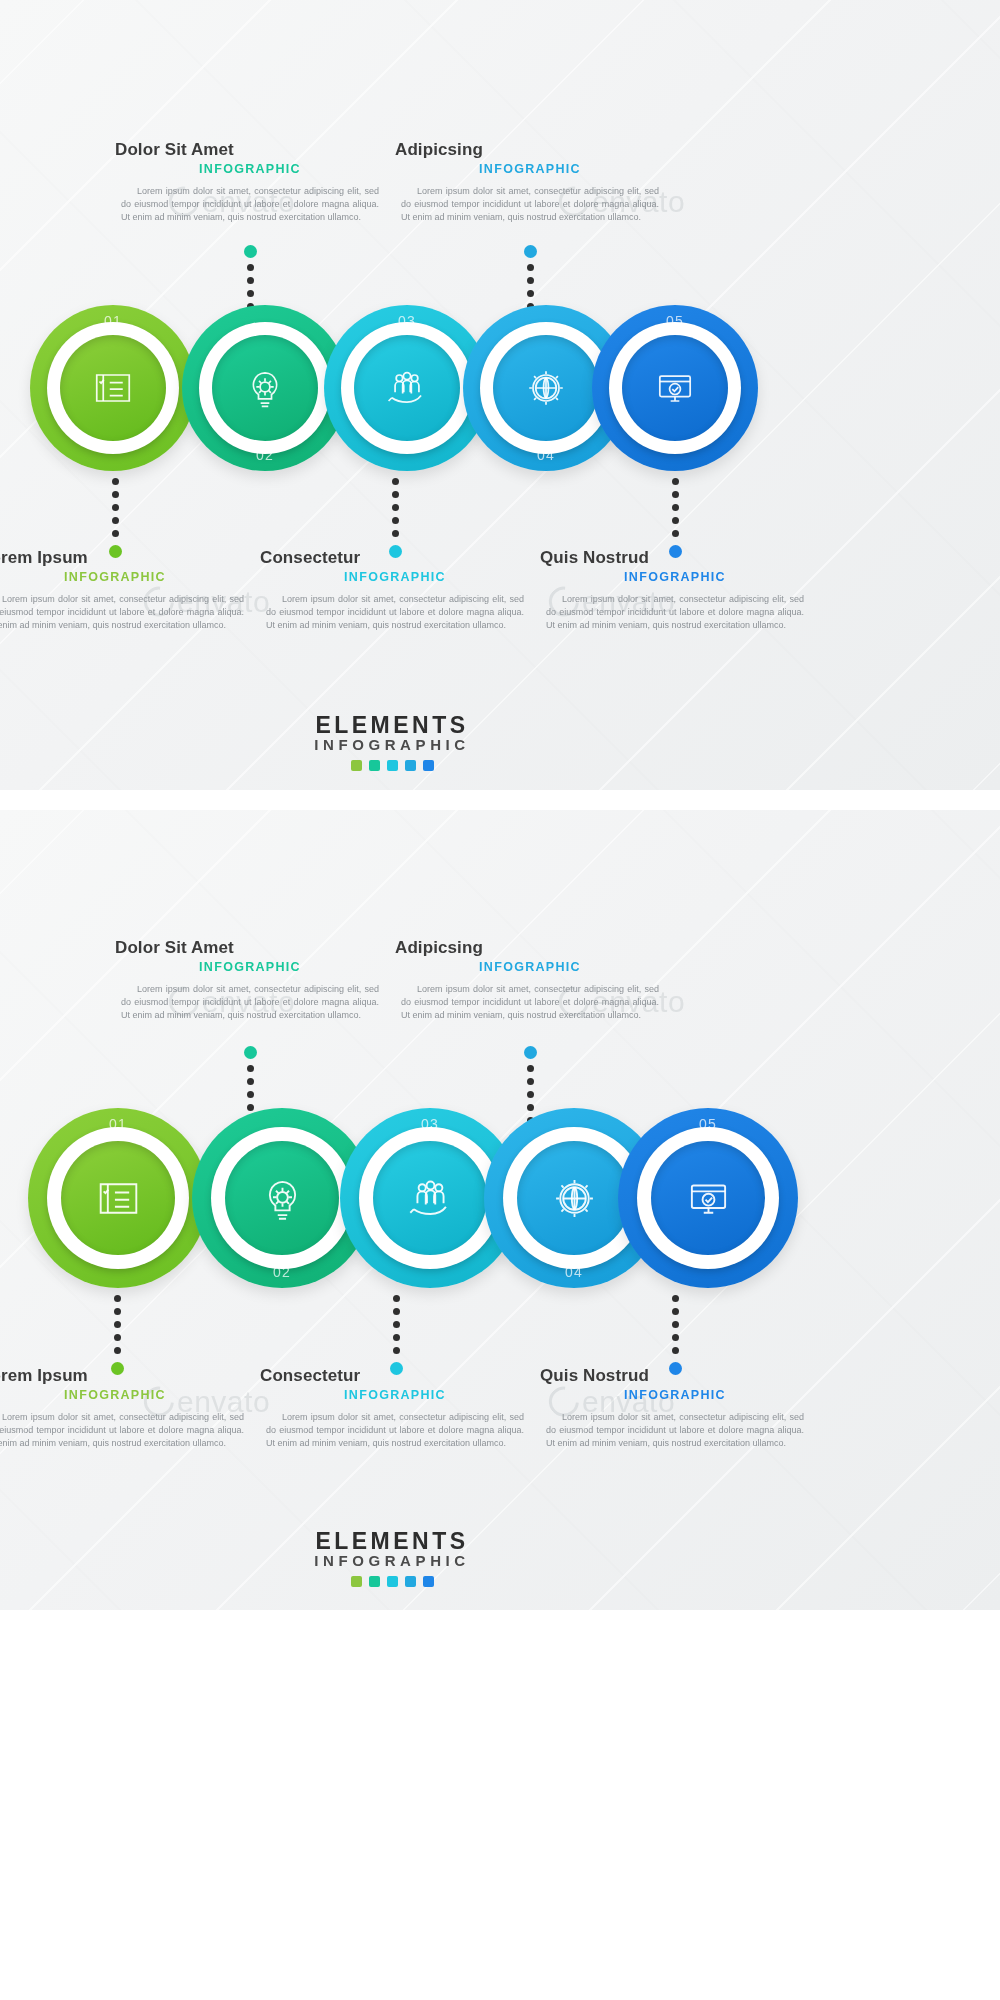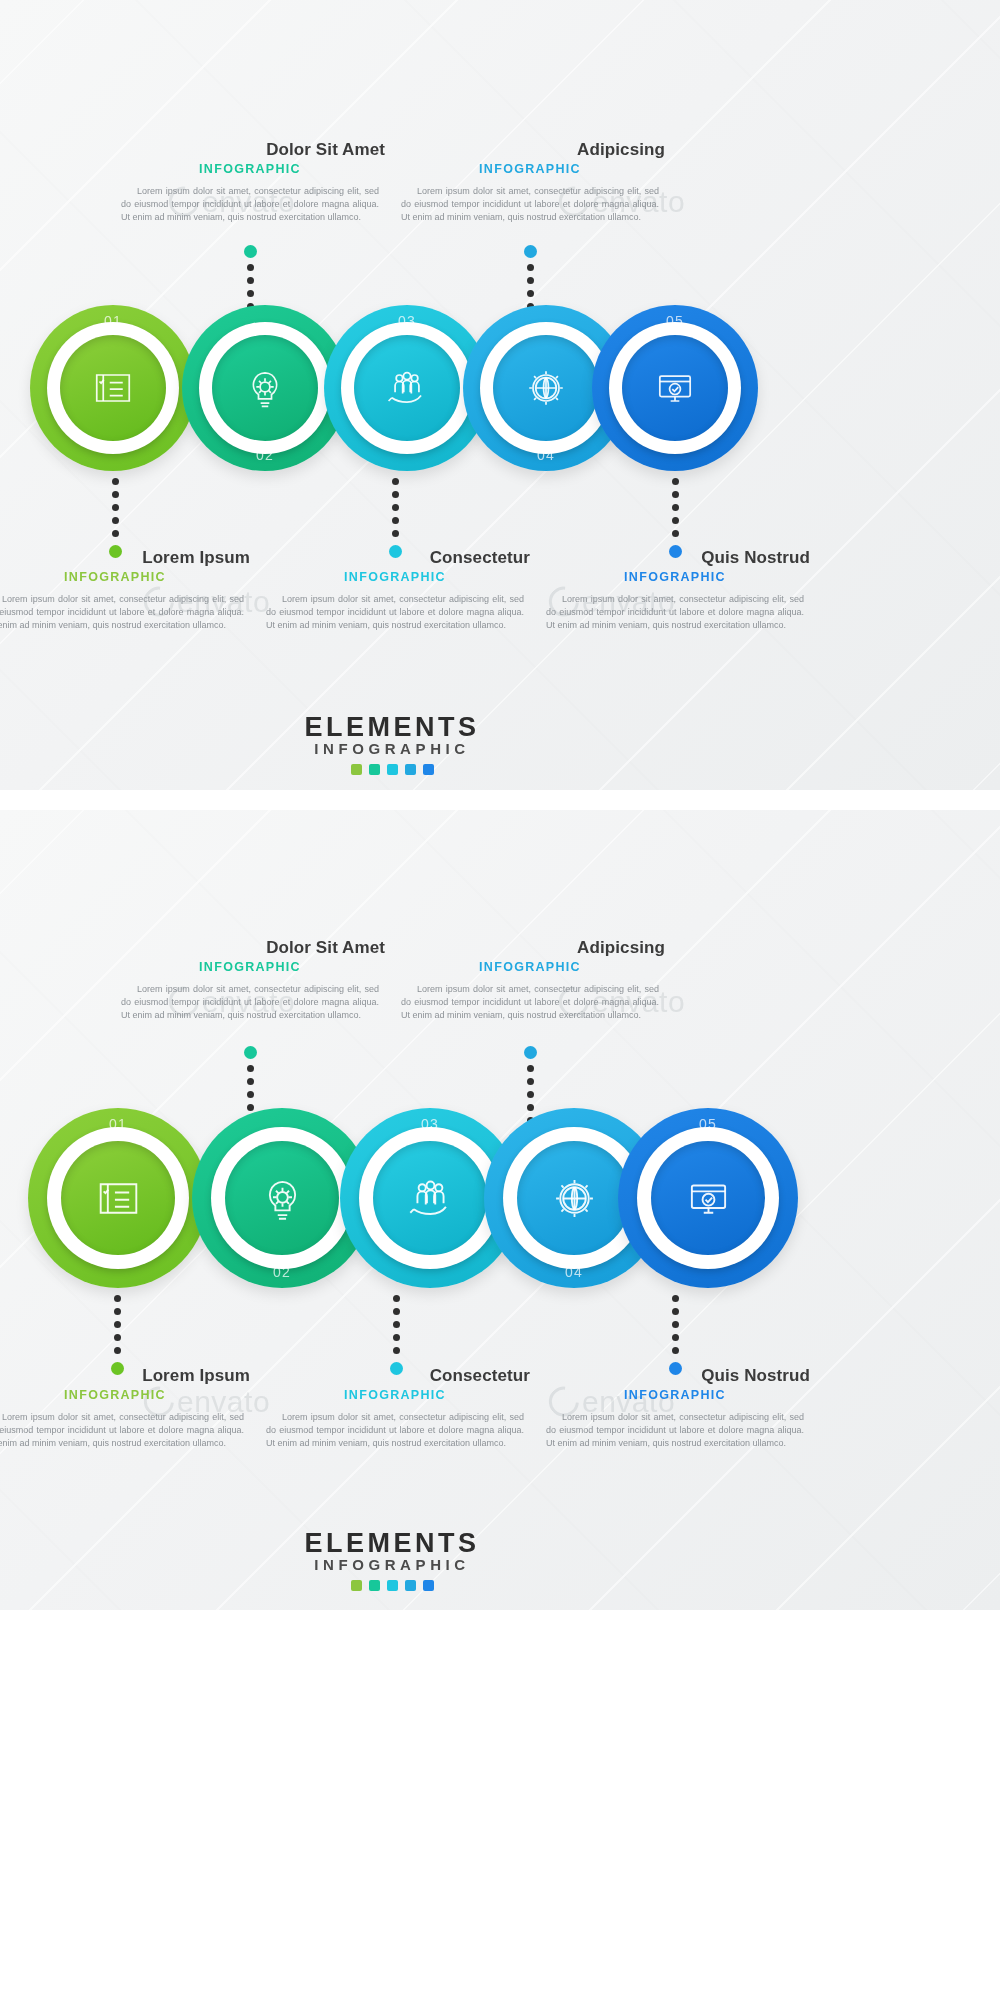--- a/index.html
+++ b/index.html
@@ -136,21 +136,21 @@
     border-radius: 50%;
     margin-top: 2px;
   }
 
   
   .tb { position: absolute; width: 270px; }
   .tb .hd {
     font-size: 17px;
     font-weight: bold;
     color: #3b3b3b;
-    text-align: right;
+    text-align: left;
     letter-spacing: .1px;
   }
   .tb .sub {
     font-size: 12.5px;
     font-weight: bold;
     text-align: center;
     letter-spacing: 1.3px;
     margin-top: 2px;
   }
   .tb .body {
@@ -159,21 +159,21 @@
     line-height: 1.45;
     color: #8d9297;
     text-align: justify;
     text-indent: 16px;
     padding: 0 6px;
   }
 
   
   .brand { position: absolute; width: 260px; text-align: center; }
   .brand .b1 {
-    font-size: 27px;
+    font-size: 23px;
     font-weight: bold;
     color: #2d2d2d;
     letter-spacing: 3.5px;
   }
   .brand .b2 {
     font-size: 15px;
     font-weight: bold;
     color: #4b4b4b;
     letter-spacing: 4.6px;
     margin-top: -3px;

